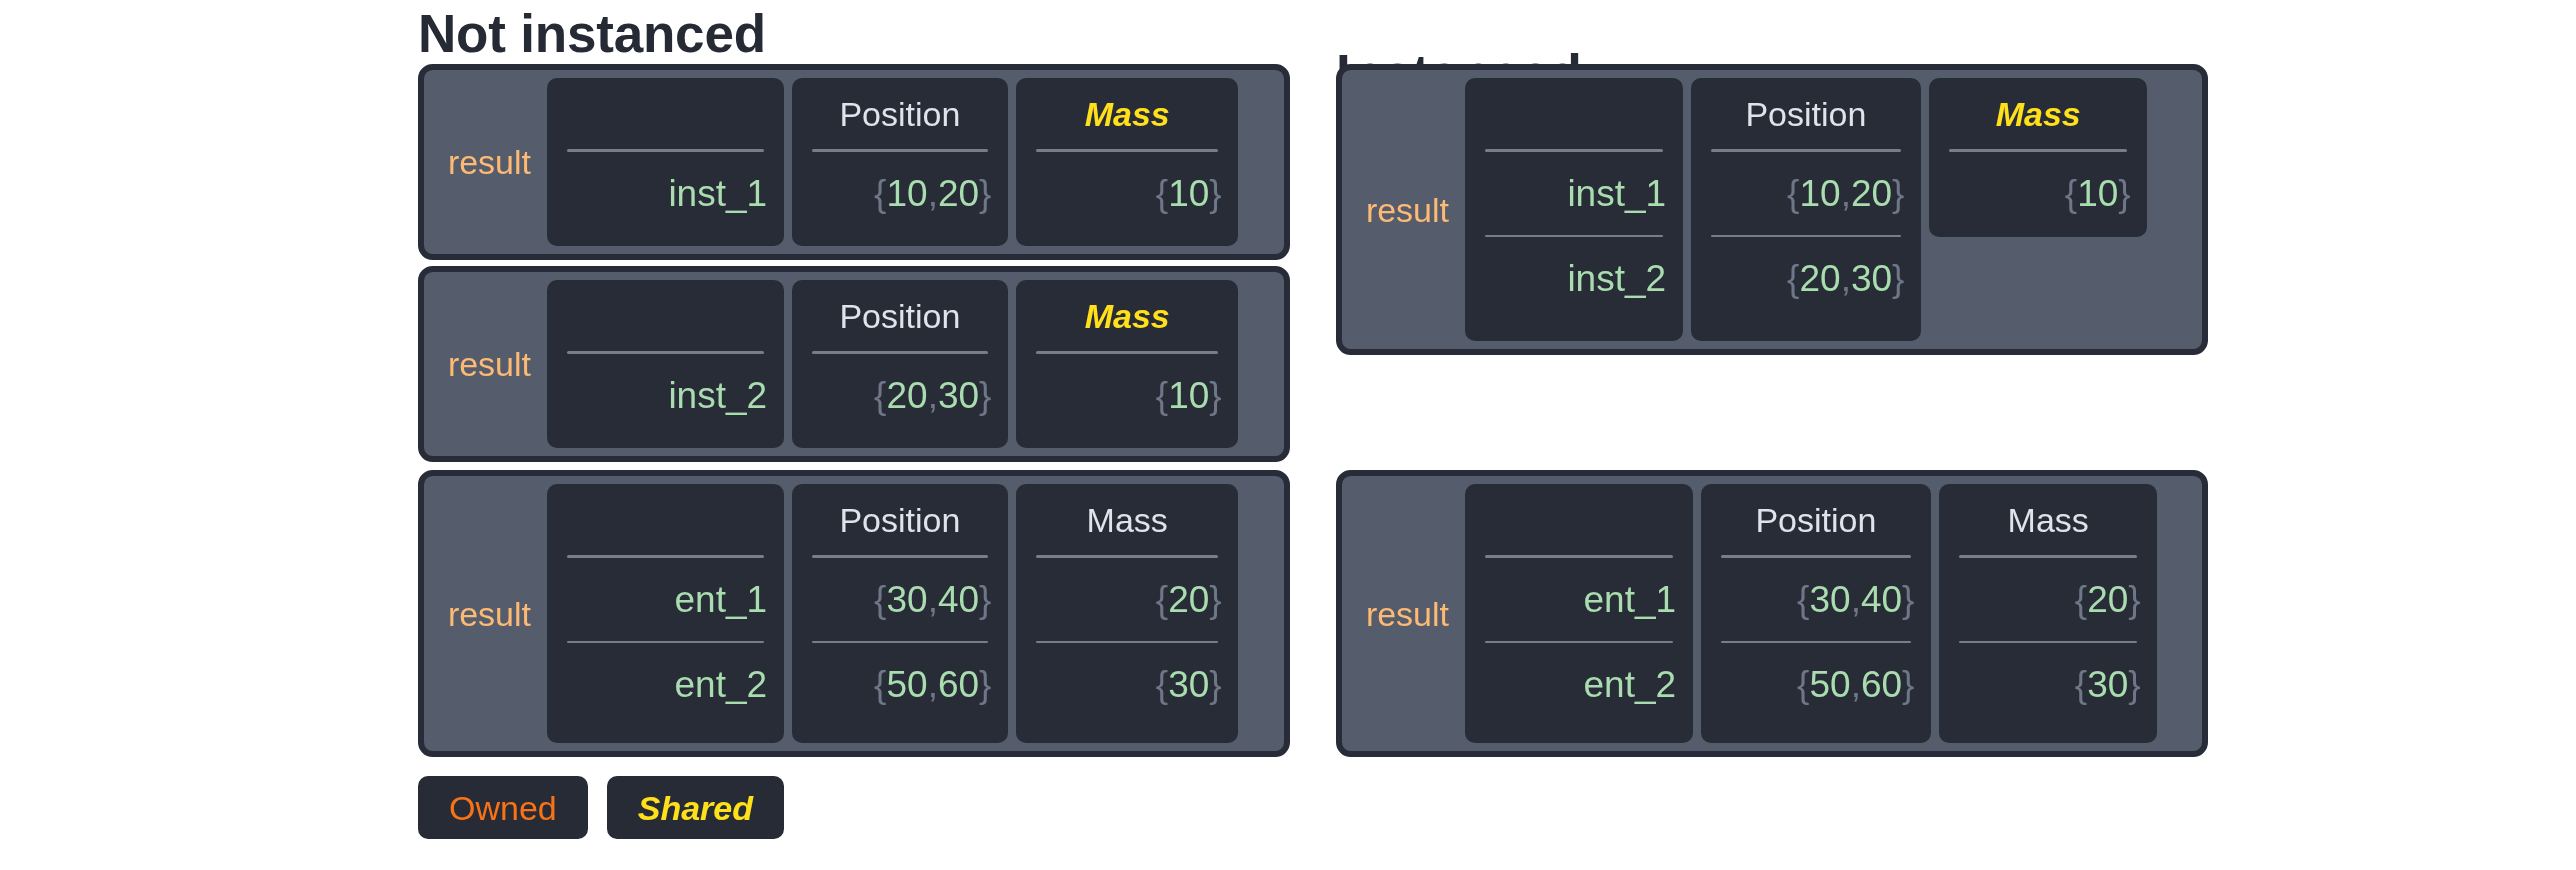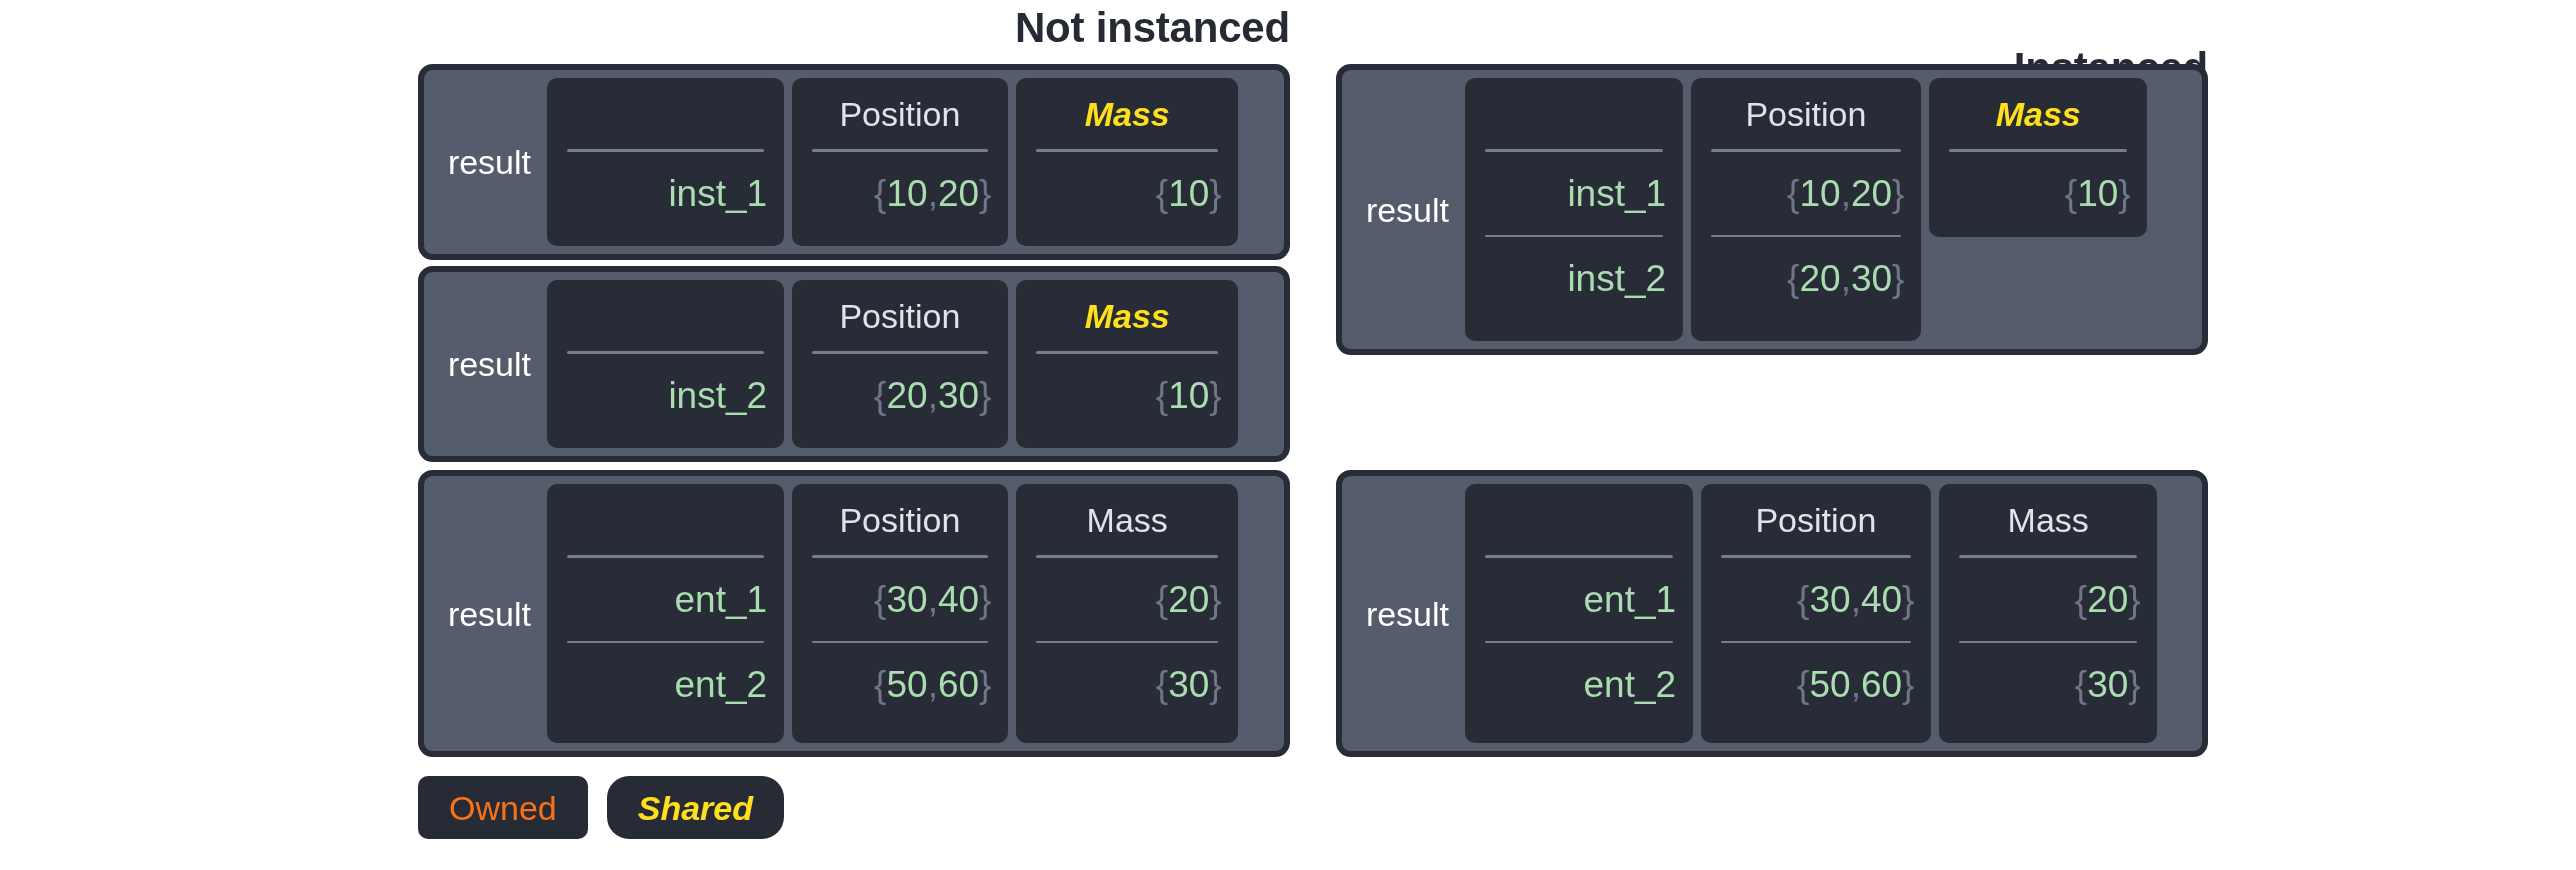--- a/index.html
+++ b/index.html
@@ -8,43 +8,43 @@
     width:2576px;height:870px;
     background:#ffffff;
     font-family:"Liberation Sans","DejaVu Sans",sans-serif;
     overflow:hidden;
   }
   .stage{position:relative;width:2576px;height:870px;}
 
   
   .col-title{
     position:absolute;
-    font-size:42px;
+    font-size:53px;
     font-weight:bold;
     color:#252a35;
     letter-spacing:-0.2px;
     white-space:nowrap;
-    text-align:right;
+    text-align:left;
     line-height:1;
   }
 
   
   .card{
     position:absolute;
     box-sizing:border-box;
     background:#555c6b;
     border:6.4px solid #272c38;
     border-radius:14.7px;
     display:flex;
     align-items:flex-start;
     padding:8.3px;
   }
   .result-label{
     flex:0 0 auto;
-    color:#ffffff;
+    color:#fdba74;
     font-size:34px;
     line-height:1;
     white-space:nowrap;
     align-self:center;
     padding-left:15.6px;
     padding-right:15.6px;
   }
   .cols{
     flex:1 1 auto;
     display:flex;
@@ -116,21 +116,20 @@
     padding:14.7px 31px;
     font-size:34px;
     line-height:1;
     color:#f97316;
     white-space:nowrap;
   }
   .chip.shared{
     color:#ffe01b;
     font-style:italic;
     font-weight:bold;
-    border-radius:22px;
   }
 </style>
 </head>
 <body>
 
 <div class="stage">
 
   <div class="col-title" style="left:418px;top:7.3px;width:872px;">Not instanced</div>
   <div class="col-title" style="left:1336px;top:7.3px;width:872px;margin-top:40px;">Instanced</div>
 

